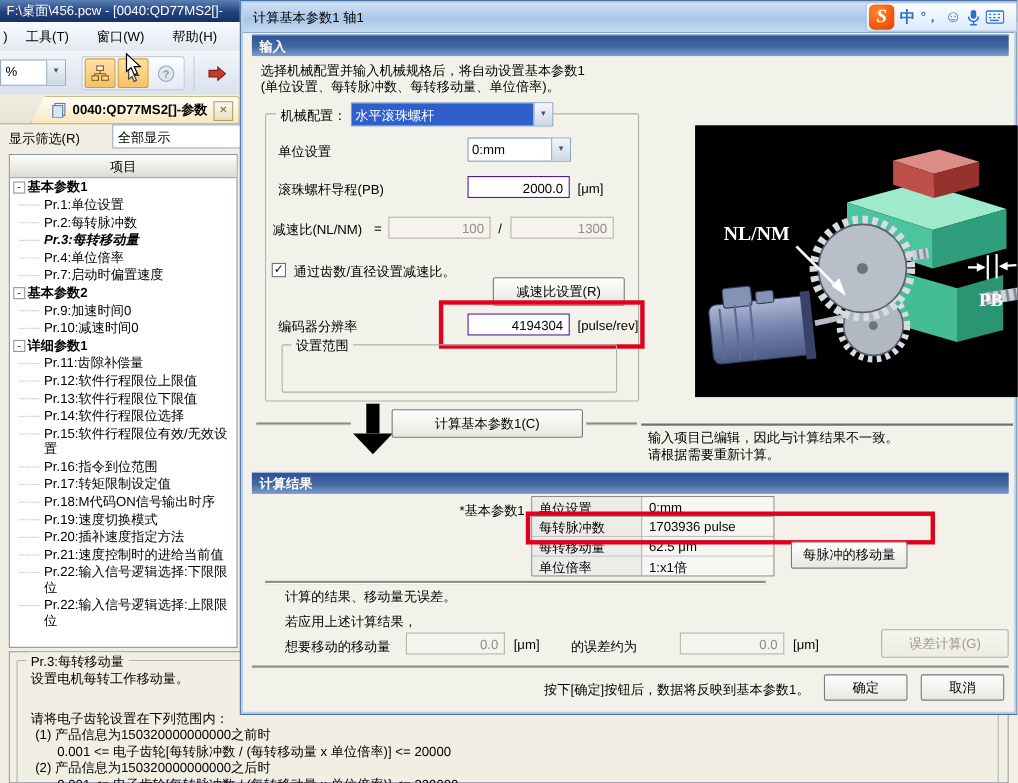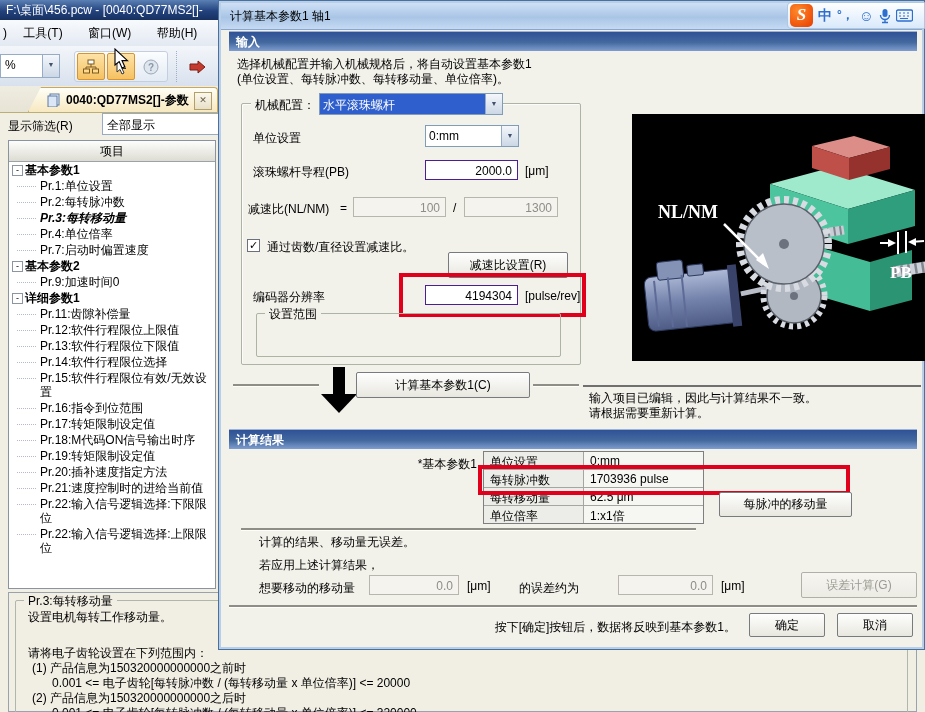--- a/index.html
+++ b/index.html
@@ -177,30 +177,31 @@
   <div class="tree-header">项目</div>
   <div class="tree-body">
       <div class="t-row node"><span class="nbox">-</span><span class="tlab">基本参数1</span></div>
       <div class="t-row leaf"><span class="tlab">Pr.1:单位设置</span></div>
       <div class="t-row leaf"><span class="tlab">Pr.2:每转脉冲数</span></div>
       <div class="t-row leaf sel"><span class="tlab">Pr.3:每转移动量</span></div>
       <div class="t-row leaf"><span class="tlab">Pr.4:单位倍率</span></div>
       <div class="t-row leaf"><span class="tlab">Pr.7:启动时偏置速度</span></div>
       <div class="t-row node"><span class="nbox">-</span><span class="tlab">基本参数2</span></div>
       <div class="t-row leaf"><span class="tlab">Pr.9:加速时间0</span></div>
+      <div class="t-row leaf"><span class="tlab">Pr.10:减速时间0</span></div>
       <div class="t-row node"><span class="nbox">-</span><span class="tlab">详细参数1</span></div>
       <div class="t-row leaf"><span class="tlab">Pr.11:齿隙补偿量</span></div>
       <div class="t-row leaf"><span class="tlab">Pr.12:软件行程限位上限值</span></div>
       <div class="t-row leaf"><span class="tlab">Pr.13:软件行程限位下限值</span></div>
       <div class="t-row leaf"><span class="tlab">Pr.14:软件行程限位选择</span></div>
       <div class="t-row leaf"><span class="tlab">Pr.15:软件行程限位有效/无效设置</span></div>
       <div class="t-row leaf"><span class="tlab">Pr.16:指令到位范围</span></div>
       <div class="t-row leaf"><span class="tlab">Pr.17:转矩限制设定值</span></div>
       <div class="t-row leaf"><span class="tlab">Pr.18:M代码ON信号输出时序</span></div>
-      <div class="t-row leaf"><span class="tlab">Pr.19:转矩限制设定值</span></div>
+      <div class="t-row leaf"><span class="tlab">Pr.19:速度切换模式</span></div>
       <div class="t-row leaf"><span class="tlab">Pr.20:插补速度指定方法</span></div>
       <div class="t-row leaf"><span class="tlab">Pr.21:速度控制时的进给当前值</span></div>
       <div class="t-row leaf"><span class="tlab">Pr.22:输入信号逻辑选择:下限限位</span></div>
       <div class="t-row leaf"><span class="tlab">Pr.22:输入信号逻辑选择:上限限位</span></div>
     </div>
 </div>
 
 <div class="abs desc-panel">
   <div class="desc-group">
     <span class="desc-title">Pr.3:每转移动量</span>
@@ -341,21 +342,21 @@
       <div class="r-row">
         <div class="c1">每转移动量</div>
         <div class="c2">62.5 μm</div>
       </div>
       <div class="r-row">
         <div class="c1">单位倍率</div>
         <div class="c2">1:x1倍</div>
       </div>
     </div>
   <div class="redbox" style="left:259px;top:464px;width:364px;height:22px;"></div>
-  <div class="btn" style="left:500px;top:491px;width:133px;height:25px;line-height:23px;">每脉冲的移动量</div>
+  <div class="btn" style="left:500px;top:491px;width:106px;height:25px;line-height:23px;">每脉冲的移动量</div>
 
   <div class="sepline" style="left:22px;top:527px;width:455px;"></div>
   <div class="dtext" style="left:40px;top:533px;">计算的结果、移动量无误差。</div>
   <div class="dtext" style="left:40px;top:556px;">若应用上述计算结果，</div>
 
   <div class="dtext" style="left:40px;top:579px;">想要移动的移动量</div>
   <div class="tin dis" style="left:150px;top:574px;width:90px;">0.0</div>
   <div class="dtext" style="left:248px;top:578px;">[μm]</div>
   <div class="dtext" style="left:300px;top:579px;">的误差约为</div>
   <div class="tin dis" style="left:399px;top:574px;width:95px;">0.0</div>

